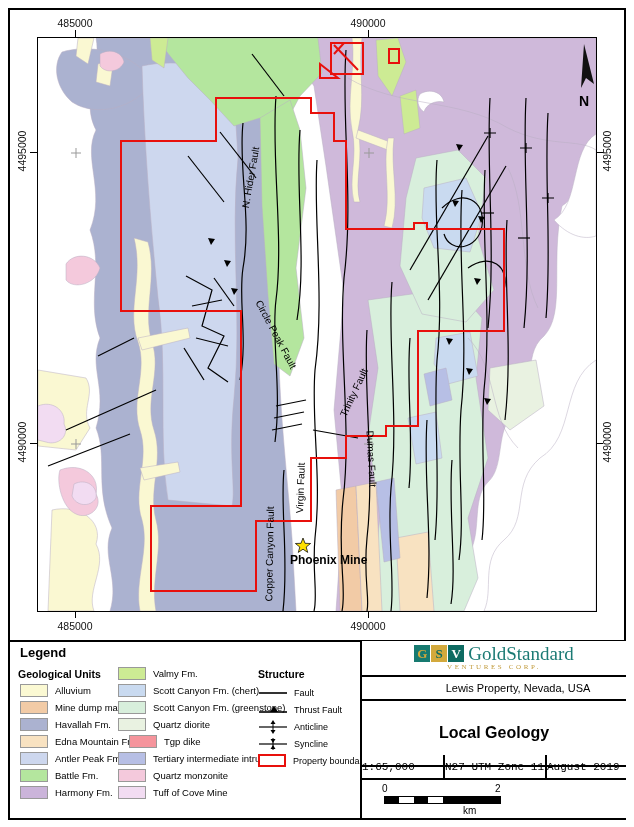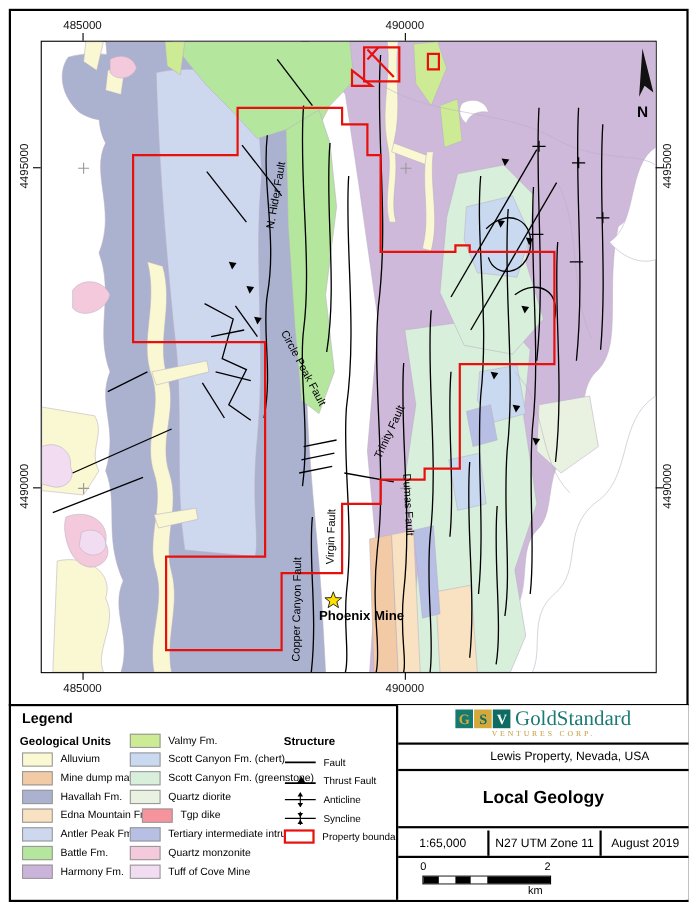--- a/index.html
+++ b/index.html
@@ -17,21 +17,21 @@
   .lg-item{position:absolute;height:13px;display:flex;align-items:center;}
   .lg-swatch{width:26px;height:11px;border:1px solid #999;margin-right:7px;flex:none;}
   .lg-label{font-size:9.5px;white-space:nowrap;}
   .st-label{font-size:9px;white-space:nowrap;}
   .pb-swatch{width:24px;height:9px;border:2px solid #e8100c;margin-right:7px;flex:none;background:#fff;}
   
   .tb{position:absolute;left:360px;top:641px;width:264px;height:177px;border-left:2px solid #000;background:#fff;}
   .tb-row{position:absolute;left:0;width:264px;border-bottom:2px solid #000;box-sizing:border-box;
           display:flex;align-items:center;justify-content:center;}
   .tb-cellsplit{border-left:2px solid #000;box-sizing:border-box;height:100%;
-          display:flex;align-items:center;justify-content:center;}
+          display:flex;align-items:center;justify-content:flex-start;font-family:Liberation Mono, monospace;}
   .gsv-row{display:flex;align-items:flex-start;}
   .gsv-box{width:16px;height:17px;display:flex;align-items:center;justify-content:center;
            font-family:"Liberation Serif",serif;font-weight:bold;font-size:13px;margin-right:1px;}
   .gsv-name{font-family:"Liberation Serif",serif;font-size:19px;color:#1b7a74;line-height:17px;margin-left:3px;}
   .gsv-sub{font-family:"Liberation Serif",serif;font-size:7px;letter-spacing:2.6px;color:#c19a3a;text-align:center;margin-top:1px;}
   .prop-text{font-size:11px;margin-left:48px;}
   .main-title{font-size:16px;font-weight:bold;}
   .meta-text{font-size:11px;}
   .sb-num{position:absolute;font-size:10px;}
   .sb-bar{position:absolute;display:flex;border:1px solid #000;height:6px;}
@@ -320,21 +320,21 @@
           <span class="gsv-name">GoldStandard</span>
         </div>
         <div class="gsv-sub">VENTURES CORP.</div>
       </div>
     </div>
 
     <div class="tb-row" style="top:36px;height:24px;">
       <span class="prop-text">Lewis Property, Nevada, USA</span>
     </div>
 
-    <div class="tb-row" style="top:60px;height:52px;">
+    <div class="tb-row" style="top:60px;height:66px;">
       <span class="main-title">Local Geology</span>
     </div>
 
     <div class="tb-row" style="top:114px;height:25px;padding:0;justify-content:flex-start;">
       <div class="tb-cellsplit" style="width:81px;border-left:none;">
           <span class="meta-text">1:65,000</span>
         </div>
       <div class="tb-cellsplit" style="width:102px;">
           <span class="meta-text">N27 UTM Zone 11</span>
         </div>
@@ -347,17 +347,17 @@
       <div style="width:159px;height:100%;position:relative;">
         <span class="sb-num" style="left:20px;top:3px;">0</span>
         <span class="sb-num" style="left:133px;top:3px;">2</span>
         <div class="sb-bar" style="left:22px;top:16px;width:115px;">
           <div style="width:14px;background:#000;"></div>
             <div style="width:15px;background:#fff;"></div>
           <div style="width:14px;background:#000;"></div>
             <div style="width:15px;background:#fff;"></div>
           <div style="flex:1;background:#000;"></div>
         </div>
-        <span class="sb-num" style="left:90px;top:25px;padding-left:28px;">km</span>
+        <span class="sb-num" style="left:73px;top:25px;padding-left:28px;">km</span>
       </div>
     </div>
   </div>
 </div>
 
 </body></html>

